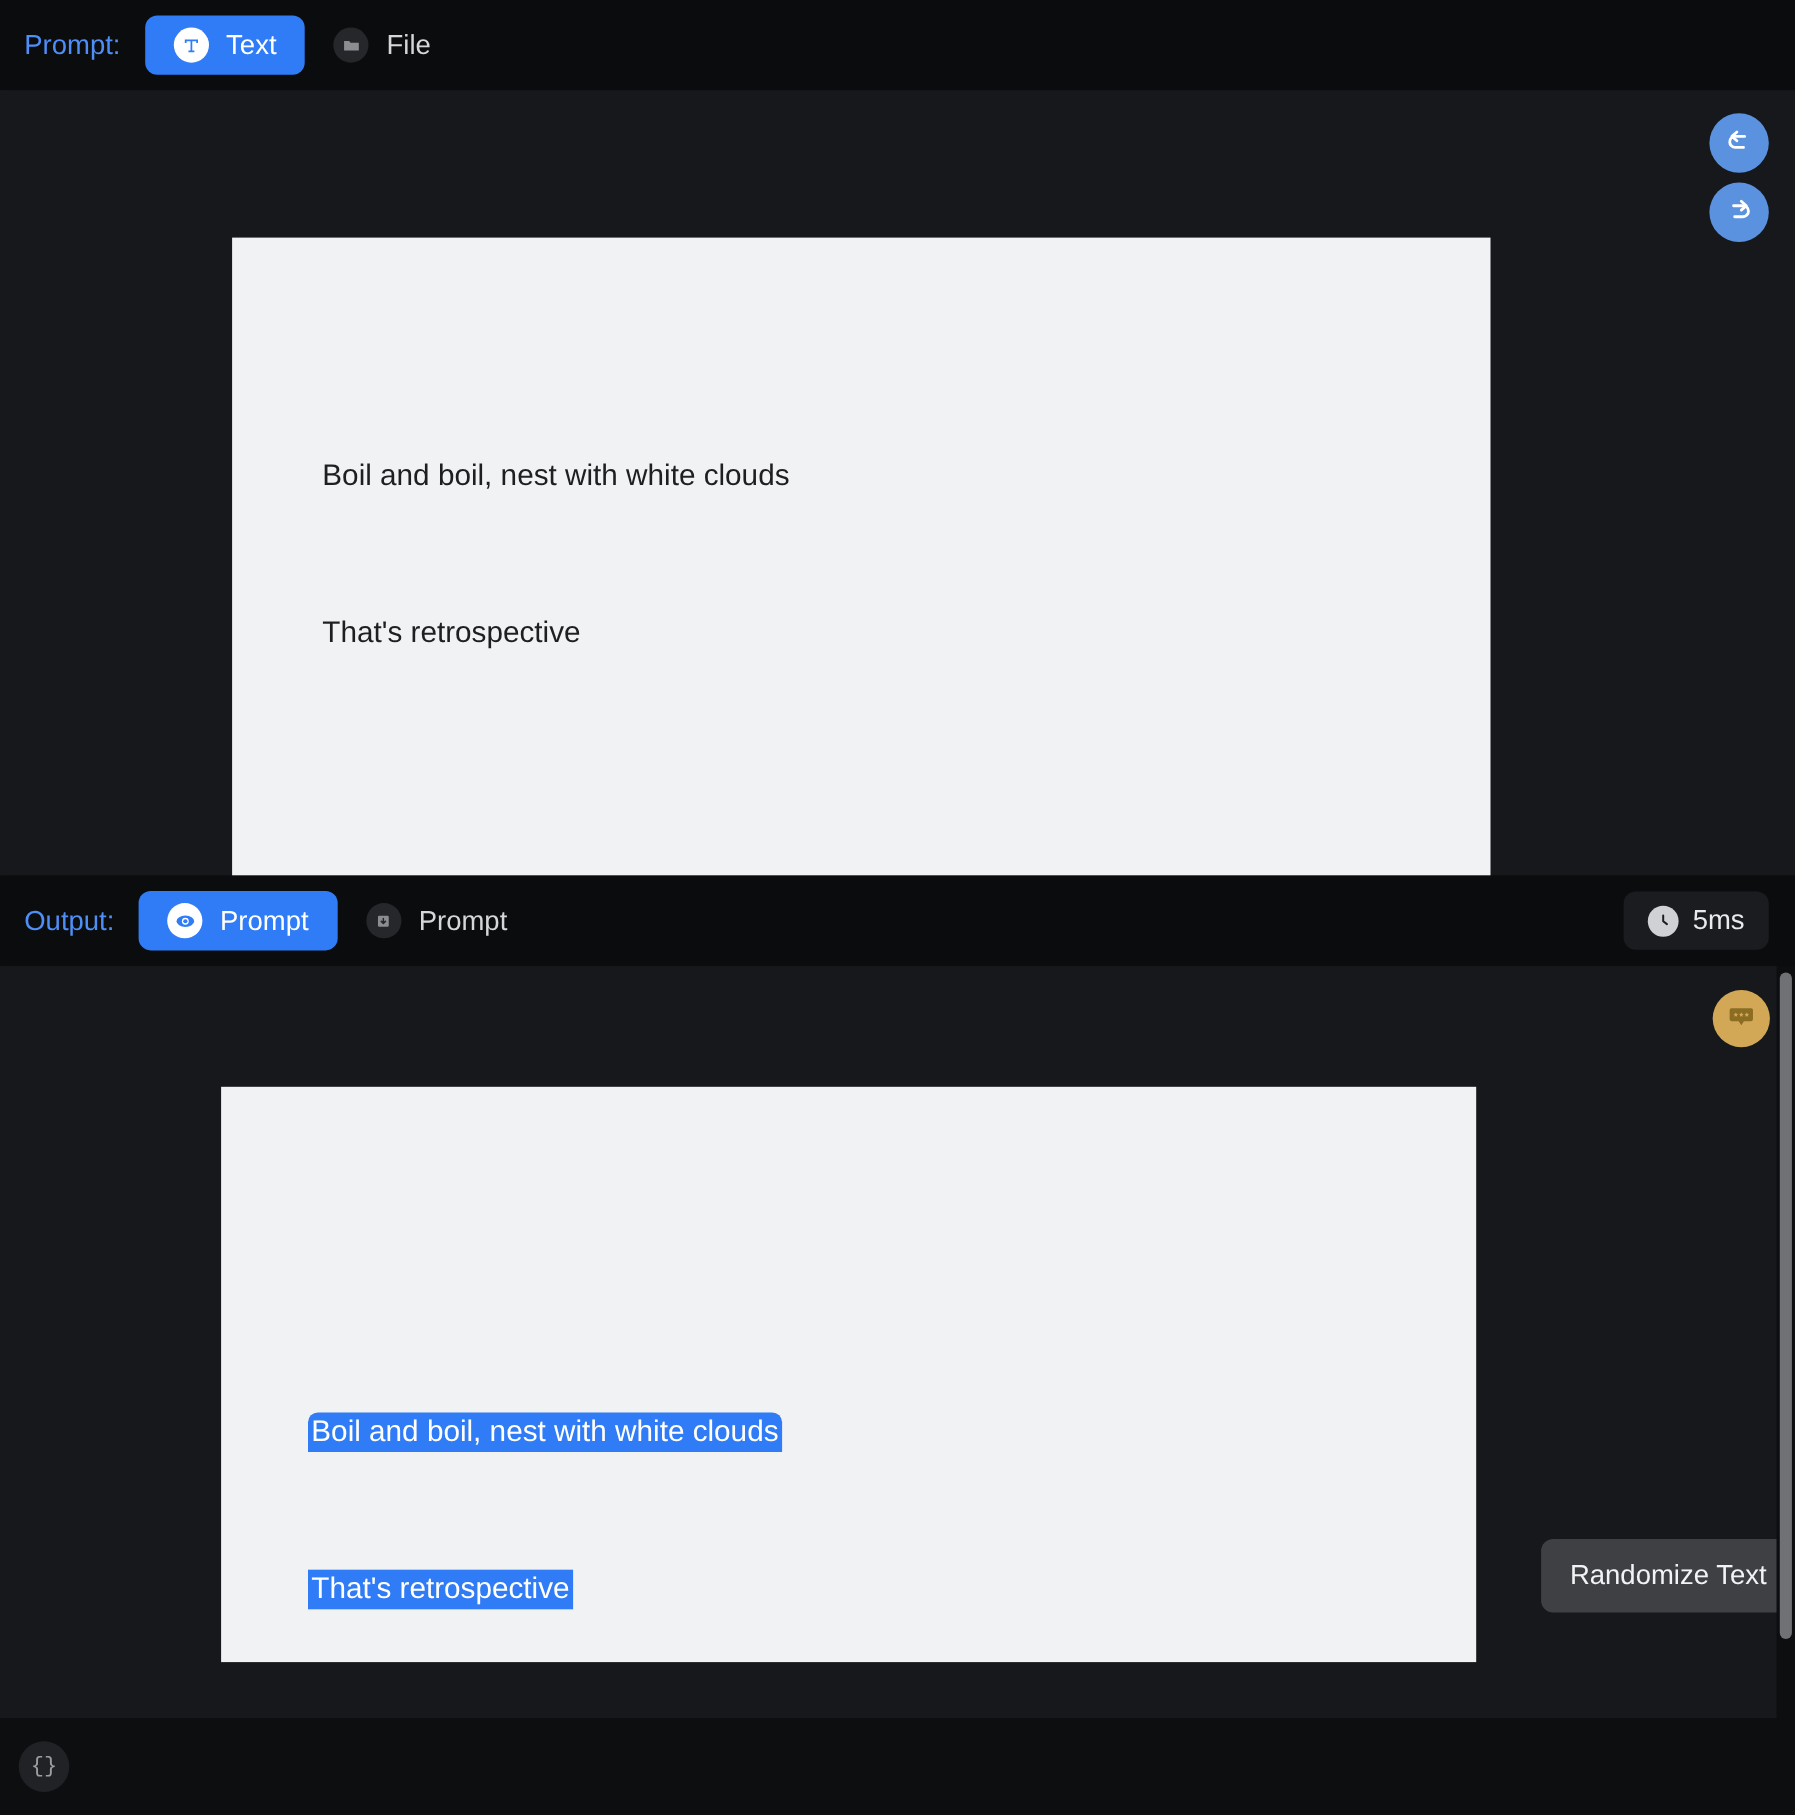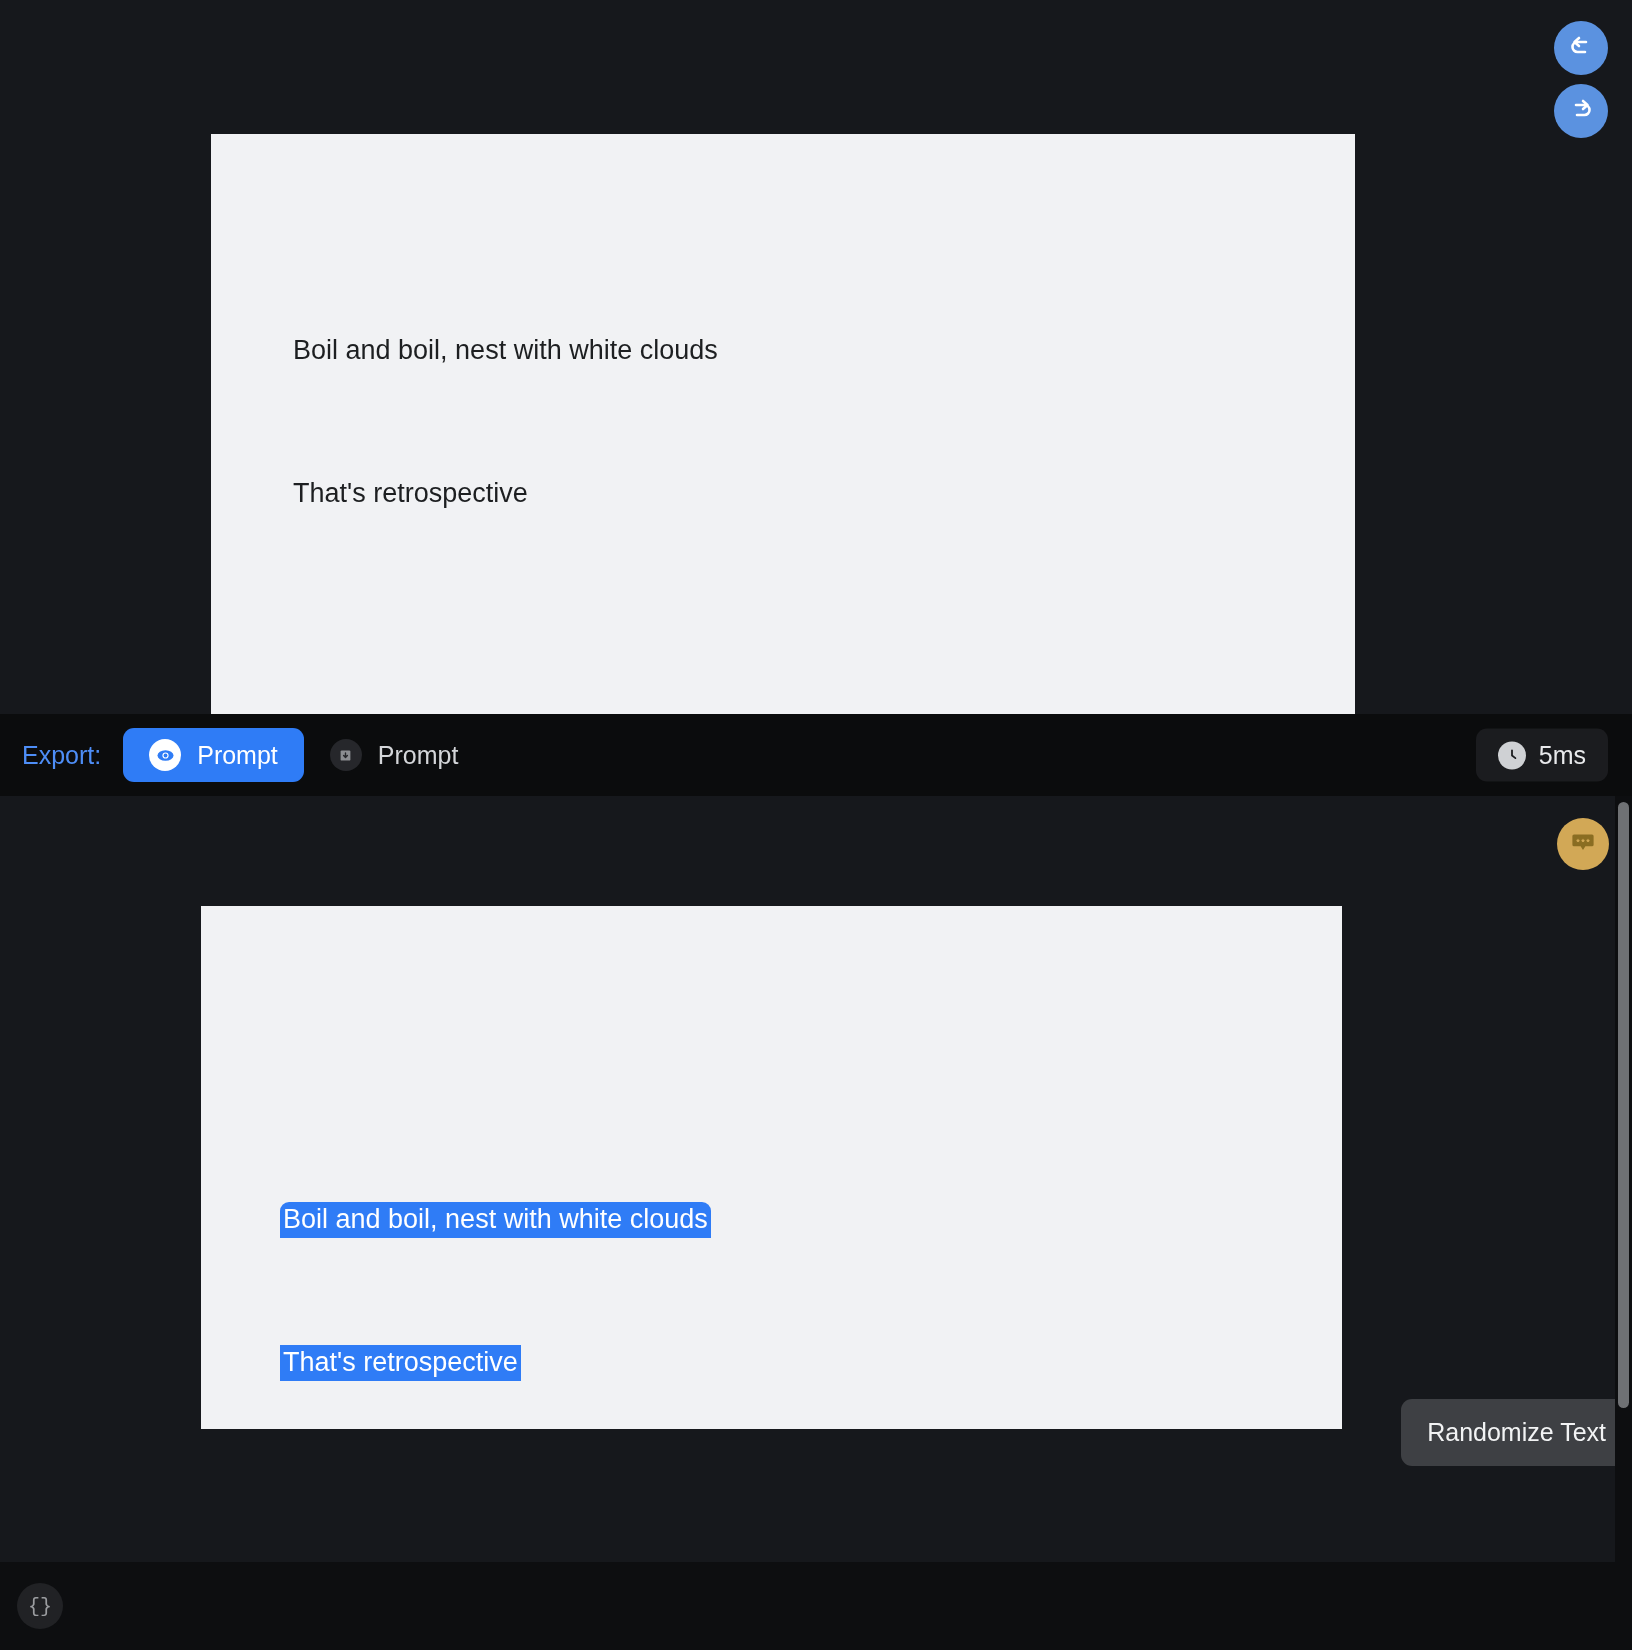--- a/index.html
+++ b/index.html
@@ -212,20 +212,41 @@
     background: #16181c;
   }
 </style>
 </head>
 <body>
 
 <div class="app">
 
   <div class="left-rail"></div>
 
+  <div class="toolbar">
+    <span class="toolbar-label">Prompt:</span>
+
+    <div class="seg active">
+      <span class="chip">
+        <svg width="18" height="18" viewBox="0 0 18 18">
+            <path d="M3 4h12v3.2h-1.6V5.6H9.8V14h1.9v1.6H6.3V14h1.9V5.6H4.6v1.6H3z" fill="#2f7cf6"></path>
+          </svg>
+      </span>
+      <span>Text</span>
+    </div>
+
+    <div class="seg">
+      <span class="chip">
+        <svg width="17" height="17" viewBox="0 0 17 17">
+            <path d="M1.8 4.2h4.6l1.3 1.6h7.5v7.2H1.8z" fill="#8b8d91"></path>
+          </svg>
+      </span>
+      <span>File</span>
+    </div>
+  </div>
 
   <div class="panel panel-prompt">
 
     <div class="paper paper-prompt">
       <div class="doc-text">
         <span class="doc-line">Boil and boil, nest with white clouds</span>
         <span class="doc-line">That's retrospective</span>
         
         
         
@@ -247,21 +268,21 @@
         <svg width="30" height="30" viewBox="0 0 30 30" fill="none" stroke="#ffffff" stroke-width="2.6" stroke-linecap="round" stroke-linejoin="round">
           <path d="M11 21h7.5a5 5 0 0 0 0-10H10"></path>
             <path d="M17 7l4.5 4L17 15"></path>
         </svg>
       </span>
     </div>
 
   </div>
 
   <div class="toolbar">
-    <span class="toolbar-label">Export:</span>
+    <span class="toolbar-label">Output:</span>
 
     <div class="seg active">
       <span class="chip">
         <svg width="19" height="19" viewBox="0 0 19 19">
             <ellipse cx="9.5" cy="9.5" rx="8" ry="5.2" fill="#2f7cf6"></ellipse>
             <circle cx="9.5" cy="9.5" r="3.1" fill="#ffffff"></circle>
             <circle cx="9.5" cy="9.5" r="1.9" fill="#2f7cf6"></circle>
           </svg>
       </span>
       <span>Prompt</span>

